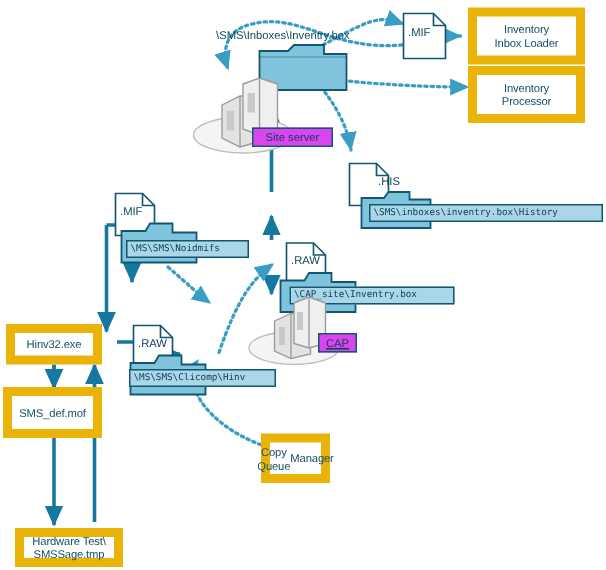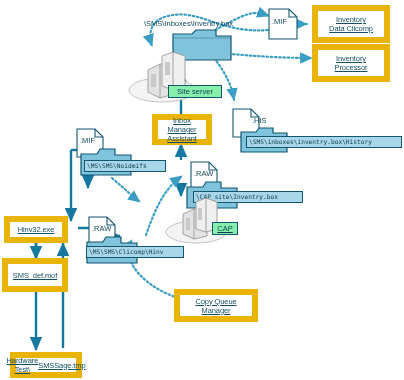--- a/index.html
+++ b/index.html
@@ -6,21 +6,21 @@
   body{
     width:404px;height:380px;
     background:#ffffff;
     font-family:"Liberation Sans", sans-serif;
     overflow:hidden;
     position:relative;
   }
   #stage{position:absolute;left:0;top:0;width:404px;height:380px;}
   #svg-layer{position:absolute;left:0;top:0;width:404px;height:380px;}
 
-  .node{position:absolute;box-sizing:border-box;text-decoration:underline;}
+  .node{position:absolute;box-sizing:border-box;}
 
   
   .boxnode{
     background:#ffffff;
     border:6px solid #eab308;
     color:#134f66;
     display:flex;align-items:center;justify-content:center;
     text-align:center;
     font-size:7.5px;
     line-height:9px;
@@ -37,21 +37,21 @@
     font-size:6.2px;
     line-height:10px;
     white-space:nowrap;
     padding:0 2px;
     box-sizing:border-box;
     display:flex;align-items:center;
   }
   
   .tagplate{
     position:absolute;
-    background:#86efac;
+    background:#d946ef;
     border:1px solid #13566f;
     color:#0d3d52;
     font-size:7.5px;
     line-height:10px;
     white-space:nowrap;
     padding:0 7px;
     box-sizing:border-box;
     display:flex;align-items:center;justify-content:center;
   }
   .folder{position:absolute;}
@@ -123,21 +123,21 @@
   <div class="node" style="left:268px;top:8px;width:30px;height:32px;">
     <svg width="30" height="32" viewBox="0 0 30 32">
       <path d="M1,1 H21 L29,9 V31 H1 Z" fill="#ffffff" stroke="#13566f" stroke-width="1.1"></path>
       <path d="M21,1 V9 H29" fill="none" stroke="#13566f" stroke-width="1.1"></path>
     </svg>
     <span class="plaintext" style="left:4px;top:9px;">.MIF</span>
   </div>
 
   <div class="node boxnode" style="left:312px;top:5px;width:78px;height:38px;flex-direction:column;">
     <span>Inventory</span>
-    <span>Data Clicomp</span>
+    <span>Inbox Loader</span>
   </div>
 
   <div class="node boxnode" style="left:312px;top:44px;width:78px;height:38px;flex-direction:column;">
     <span>Inventory</span>
     <span>Processor</span>
   </div>
 
   <div class="plaintext" style="left:128px;top:19px;margin-left:16px;">\SMS\Inboxes\Inventry.box</div>
 
   <div class="folder" style="left:172px;top:28px;width:60px;height:34px;">
@@ -155,24 +155,20 @@
       <path d="M36,4 L47,0 L59,4 L59,34 L47,38 L36,34 Z" fill="#efefef" stroke="#9a9a9a" stroke-width="0.9"></path>
       <path d="M47,0 L47,38" stroke="#9a9a9a" stroke-width="0.9" fill="none"></path>
       <rect x="25" y="22" width="5" height="13" fill="#c9c9c9"></rect>
       <rect x="39" y="10" width="5" height="13" fill="#c9c9c9"></rect>
     </svg>
   </div>
   <div class="tagplate" style="left:168px;top:85px;width:54px;height:13px;">
     <span>Site server</span>
   </div>
 
-  <div class="node boxnode" style="left:152px;top:114px;width:60px;height:31px;flex-direction:column;">
-    <span>Inbox Manager</span>
-    <span>Assistant</span>
-  </div>
 
   <div class="node" style="left:232px;top:108px;width:28px;height:30px;">
     <svg width="28" height="30" viewBox="0 0 28 30">
       <path d="M1,1 H19 L27,9 V29 H1 Z" fill="#ffffff" stroke="#13566f" stroke-width="1.1"></path>
       <path d="M19,1 V9 H27" fill="none" stroke="#13566f" stroke-width="1.1"></path>
     </svg>
     <span class="plaintext" style="left:20px;top:8px;">.HIS</span>
   </div>
 
   <div class="folder" style="left:240px;top:126px;width:48px;height:28px;">
@@ -251,23 +247,23 @@
     </svg>
   </div>
   <div class="pathplate" style="left:86px;top:246px;width:98px;height:12px;">
     <span>\MS\SMS\Clicomp\Hinv</span>
   </div>
 
   <div class="node boxnode" style="left:2px;top:258px;width:66px;height:34px;align-items:center;">
     <span>SMS_def.mof</span>
   </div>
 
-  <div class="node boxnode" style="left:174px;top:289px;width:84px;height:33px;flex-direction:column;">
+  <div class="node boxnode" style="left:174px;top:289px;width:46px;height:33px;flex-direction:row;">
     <span>Copy Queue</span>
     <span>Manager</span>
   </div>
 
-  <div class="node boxnode" style="left:10px;top:352px;width:72px;height:26px;">
+  <div class="node boxnode" style="left:10px;top:352px;width:72px;height:26px;flex-direction:column;">
     <span>Hardware Test\</span>
     <span>SMSSage.tmp</span>
   </div>
 
 </div>
 
 </body></html>

